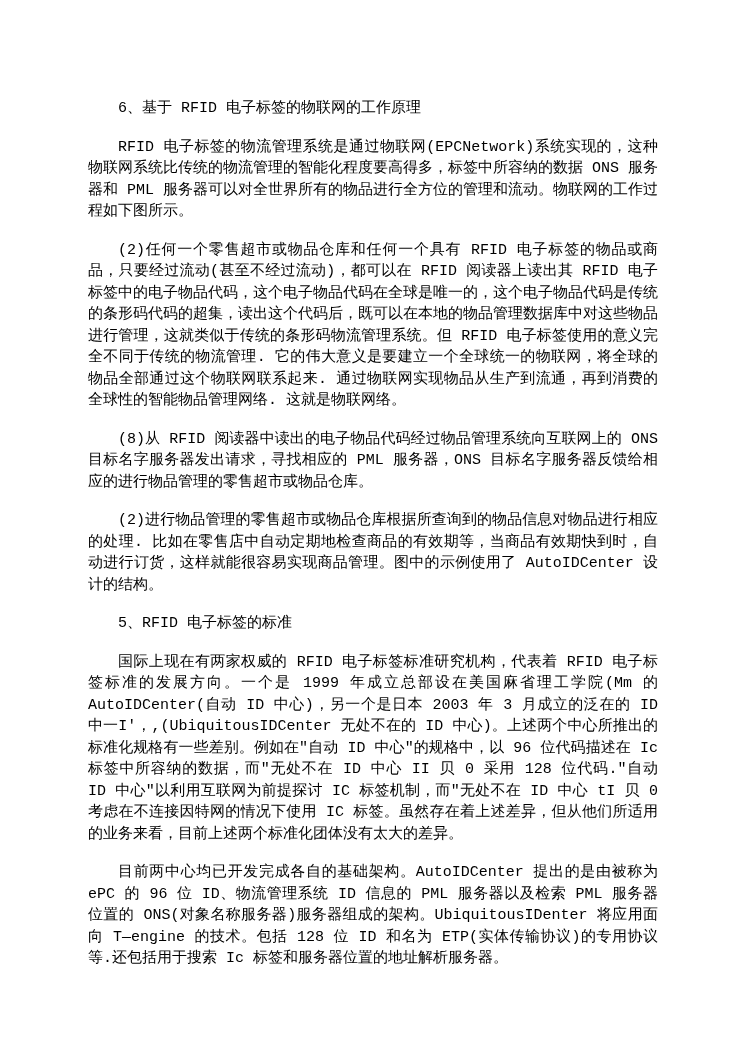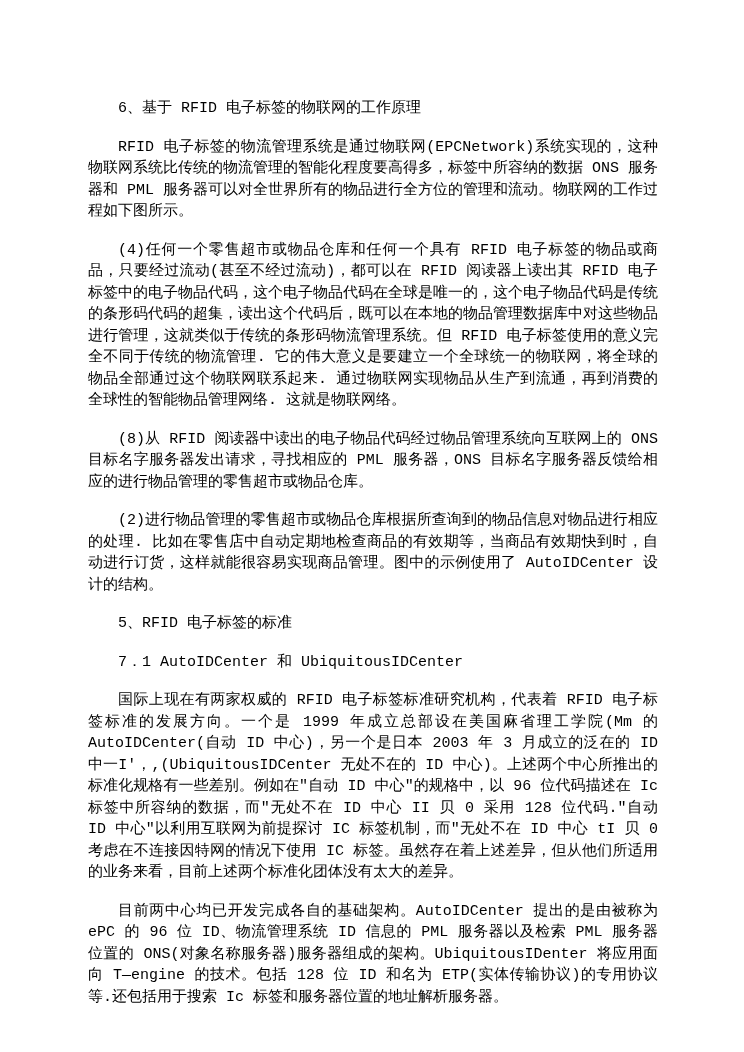--- a/index.html
+++ b/index.html
@@ -30,20 +30,19 @@
   .heading {
     font-weight: normal;
   }
 </style>
 </head>
 <body>
 
 <div class="page">
   <p class="block heading">6、基于 RFID 电子标签的物联网的工作原理</p>
   <p class="block">RFID 电子标签的物流管理系统是通过物联网(EPCNetwork)系统实现的，这种物联网系统比传统的物流管理的智能化程度要高得多，标签中所容纳的数据 ONS 服务器和 PML 服务器可以对全世界所有的物品进行全方位的管理和流动。物联网的工作过程如下图所示。</p>
-  <p class="block">(4)任何一个零售超市或物品仓库和任何一个具有 RFID 电子标签的物品或商品，只要经过流动(甚至不经过流动)，都可以在 RFID 阅读器上读出其 RFID 电子标签中的电子物品代码，这个电子物品代码在全球是唯一的，这个电子物品代码是传统的条形码代码的超集，读出这个代码后，既可以在本地的物品管理数据库中对这些物品进行管理，这就类似于传统的条形码物流管理系统。但 RFID 电子标签使用的意义完全不同于传统的物流管理. 它的伟大意义是要建立一个全球统一的物联网，将全球的物品全部通过这个物联网联系起来. 通过物联网实现物品从生产到流通，再到消费的全球性的智能物品管理网络. 这就是物联网络。</p>
+  <p class="block">(2)任何一个零售超市或物品仓库和任何一个具有 RFID 电子标签的物品或商品，只要经过流动(甚至不经过流动)，都可以在 RFID 阅读器上读出其 RFID 电子标签中的电子物品代码，这个电子物品代码在全球是唯一的，这个电子物品代码是传统的条形码代码的超集，读出这个代码后，既可以在本地的物品管理数据库中对这些物品进行管理，这就类似于传统的条形码物流管理系统。但 RFID 电子标签使用的意义完全不同于传统的物流管理. 它的伟大意义是要建立一个全球统一的物联网，将全球的物品全部通过这个物联网联系起来. 通过物联网实现物品从生产到流通，再到消费的全球性的智能物品管理网络. 这就是物联网络。</p>
   <p class="block">(8)从 RFID 阅读器中读出的电子物品代码经过物品管理系统向互联网上的 ONS 目标名字服务器发出请求，寻找相应的 PML 服务器，ONS 目标名字服务器反馈给相应的进行物品管理的零售超市或物品仓库。</p>
   <p class="block">(2)进行物品管理的零售超市或物品仓库根据所查询到的物品信息对物品进行相应的处理. 比如在零售店中自动定期地检查商品的有效期等，当商品有效期快到时，自动进行订货，这样就能很容易实现商品管理。图中的示例使用了 AutoIDCenter 设计的结构。</p>
   <p class="block heading">5、RFID 电子标签的标准</p>
-  <p class="block heading">7．1  AutoIDCenter 和 UbiquitousIDCenter</p>
   <p class="block">国际上现在有两家权威的 RFID 电子标签标准研究机构，代表着 RFID 电子标签标准的发展方向。一个是 1999 年成立总部设在美国麻省理工学院(Mm 的 AutoIDCenter(自动 ID 中心)，另一个是日本 2003 年 3 月成立的泛在的 ID 中一I'，,(UbiquitousIDCenter 无处不在的 ID 中心)。上述两个中心所推出的标准化规格有一些差别。例如在"自动 ID 中心"的规格中，以 96 位代码描述在 Ic 标签中所容纳的数据，而"无处不在 ID 中心 II 贝 0 采用 128 位代码."自动 ID 中心"以利用互联网为前提探讨 IC 标签机制，而"无处不在 ID 中心 tI 贝 0 考虑在不连接因特网的情况下使用 IC 标签。虽然存在着上述差异，但从他们所适用的业务来看，目前上述两个标准化团体没有太大的差异。</p>
   <p class="block">目前两中心均已开发完成各自的基础架构。AutoIDCenter 提出的是由被称为 ePC 的 96 位 ID、物流管理系统 ID 信息的 PML 服务器以及检索 PML 服务器位置的 ONS(对象名称服务器)服务器组成的架构。UbiquitousIDenter 将应用面向 T—engine 的技术。包括 128 位 ID 和名为 ETP(实体传输协议)的专用协议等.还包括用于搜索 Ic 标签和服务器位置的地址解析服务器。</p>
 </div>
 
 </body></html>

